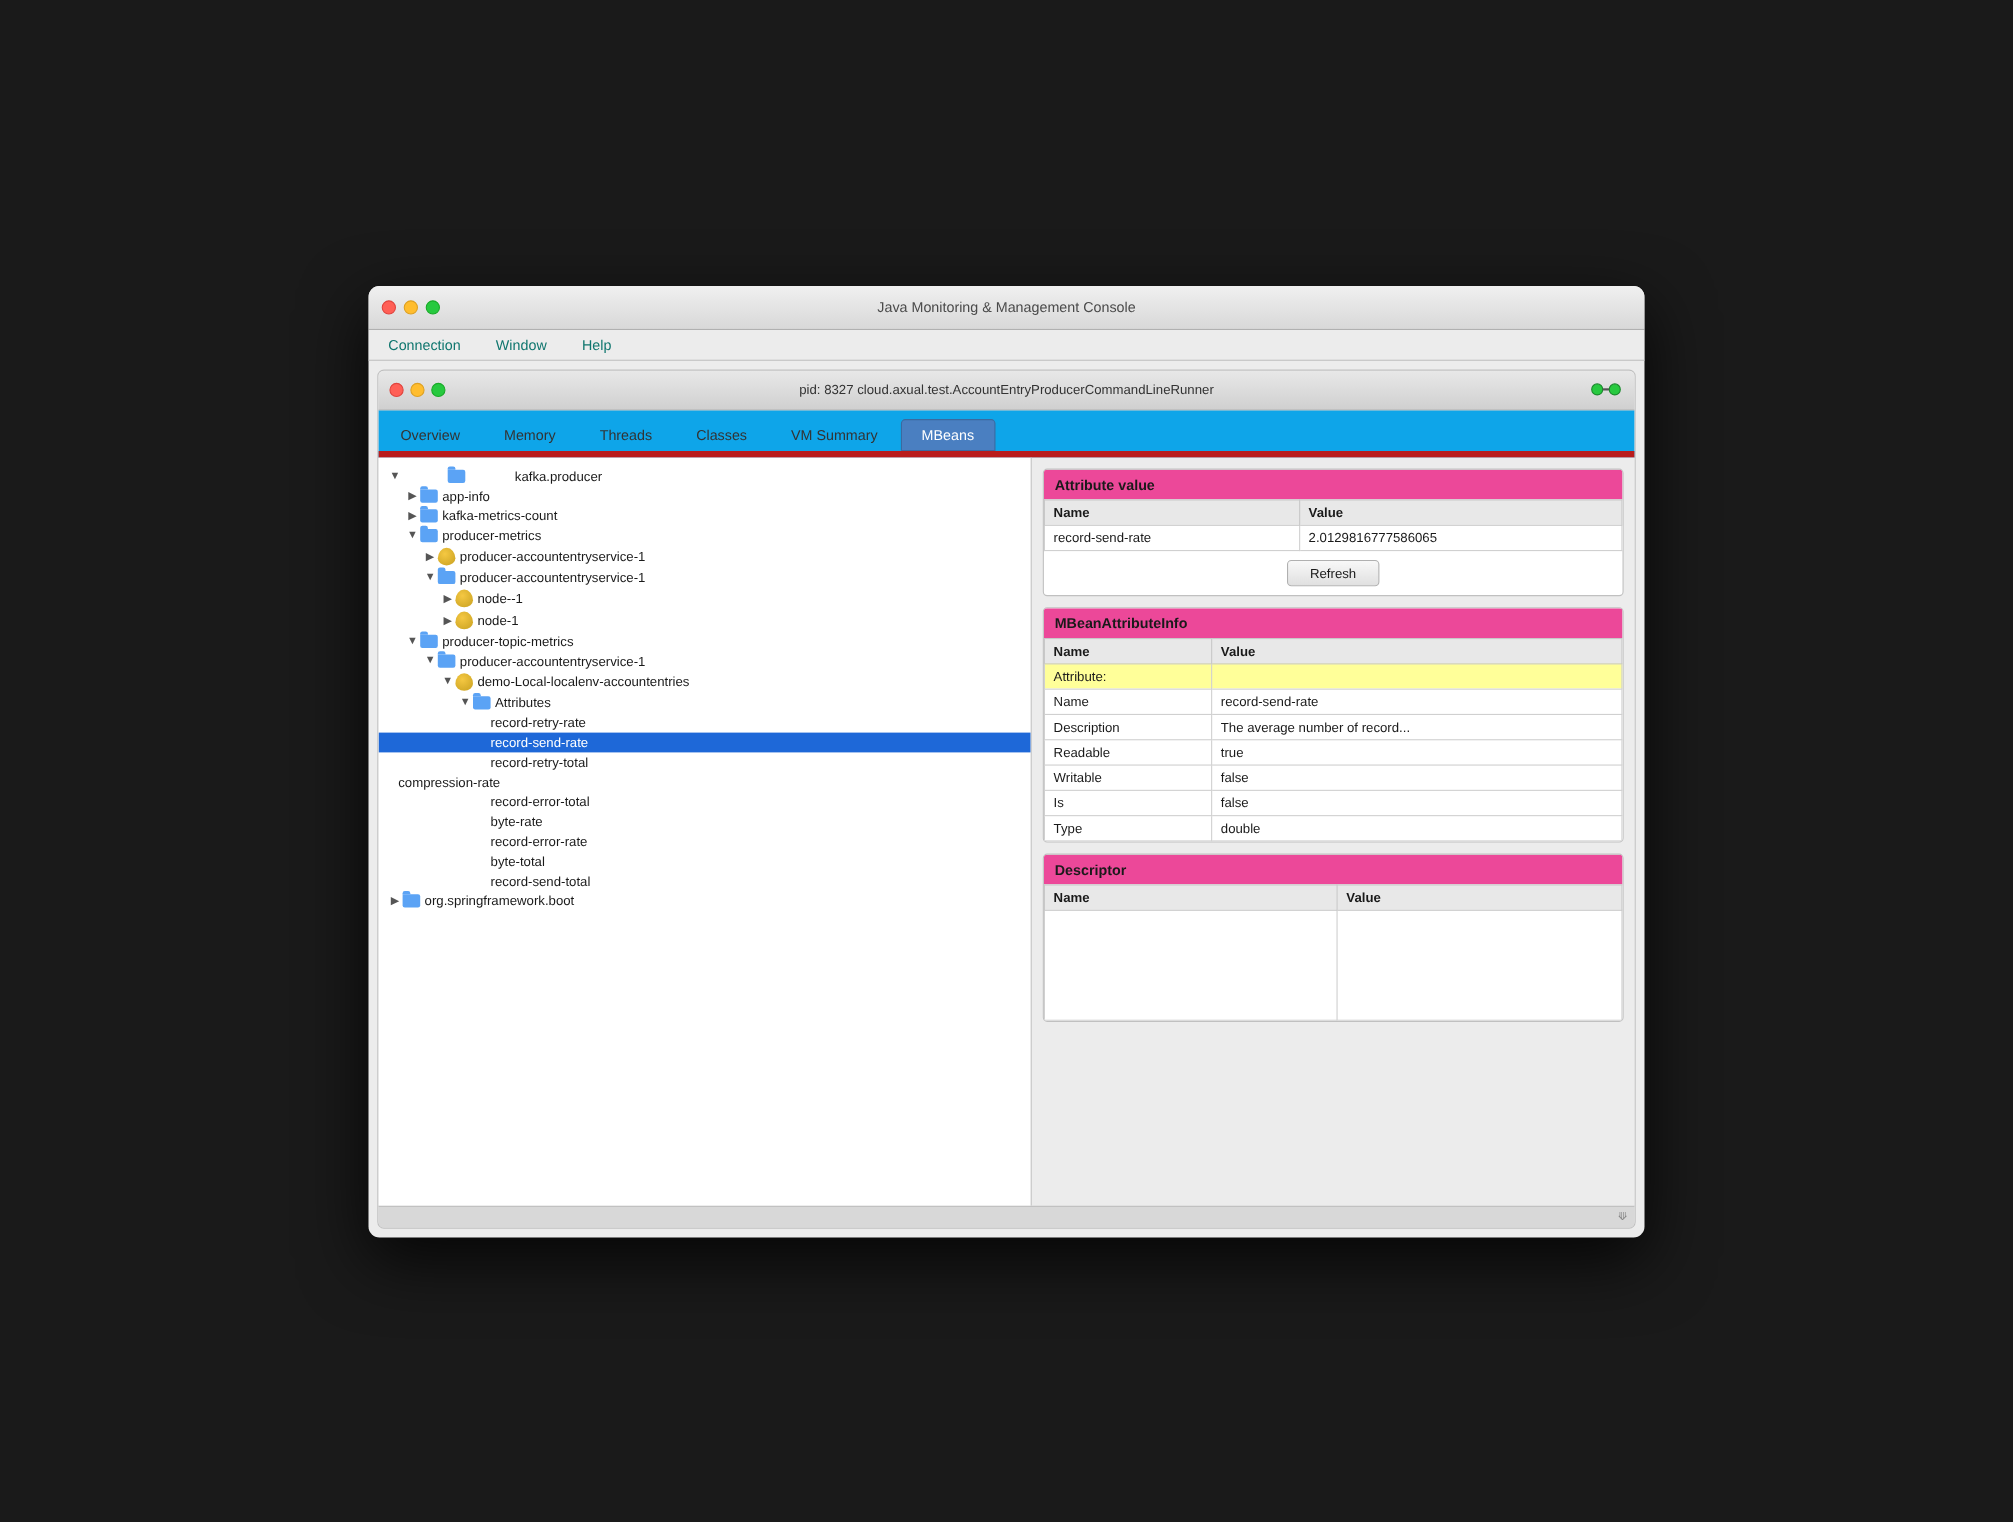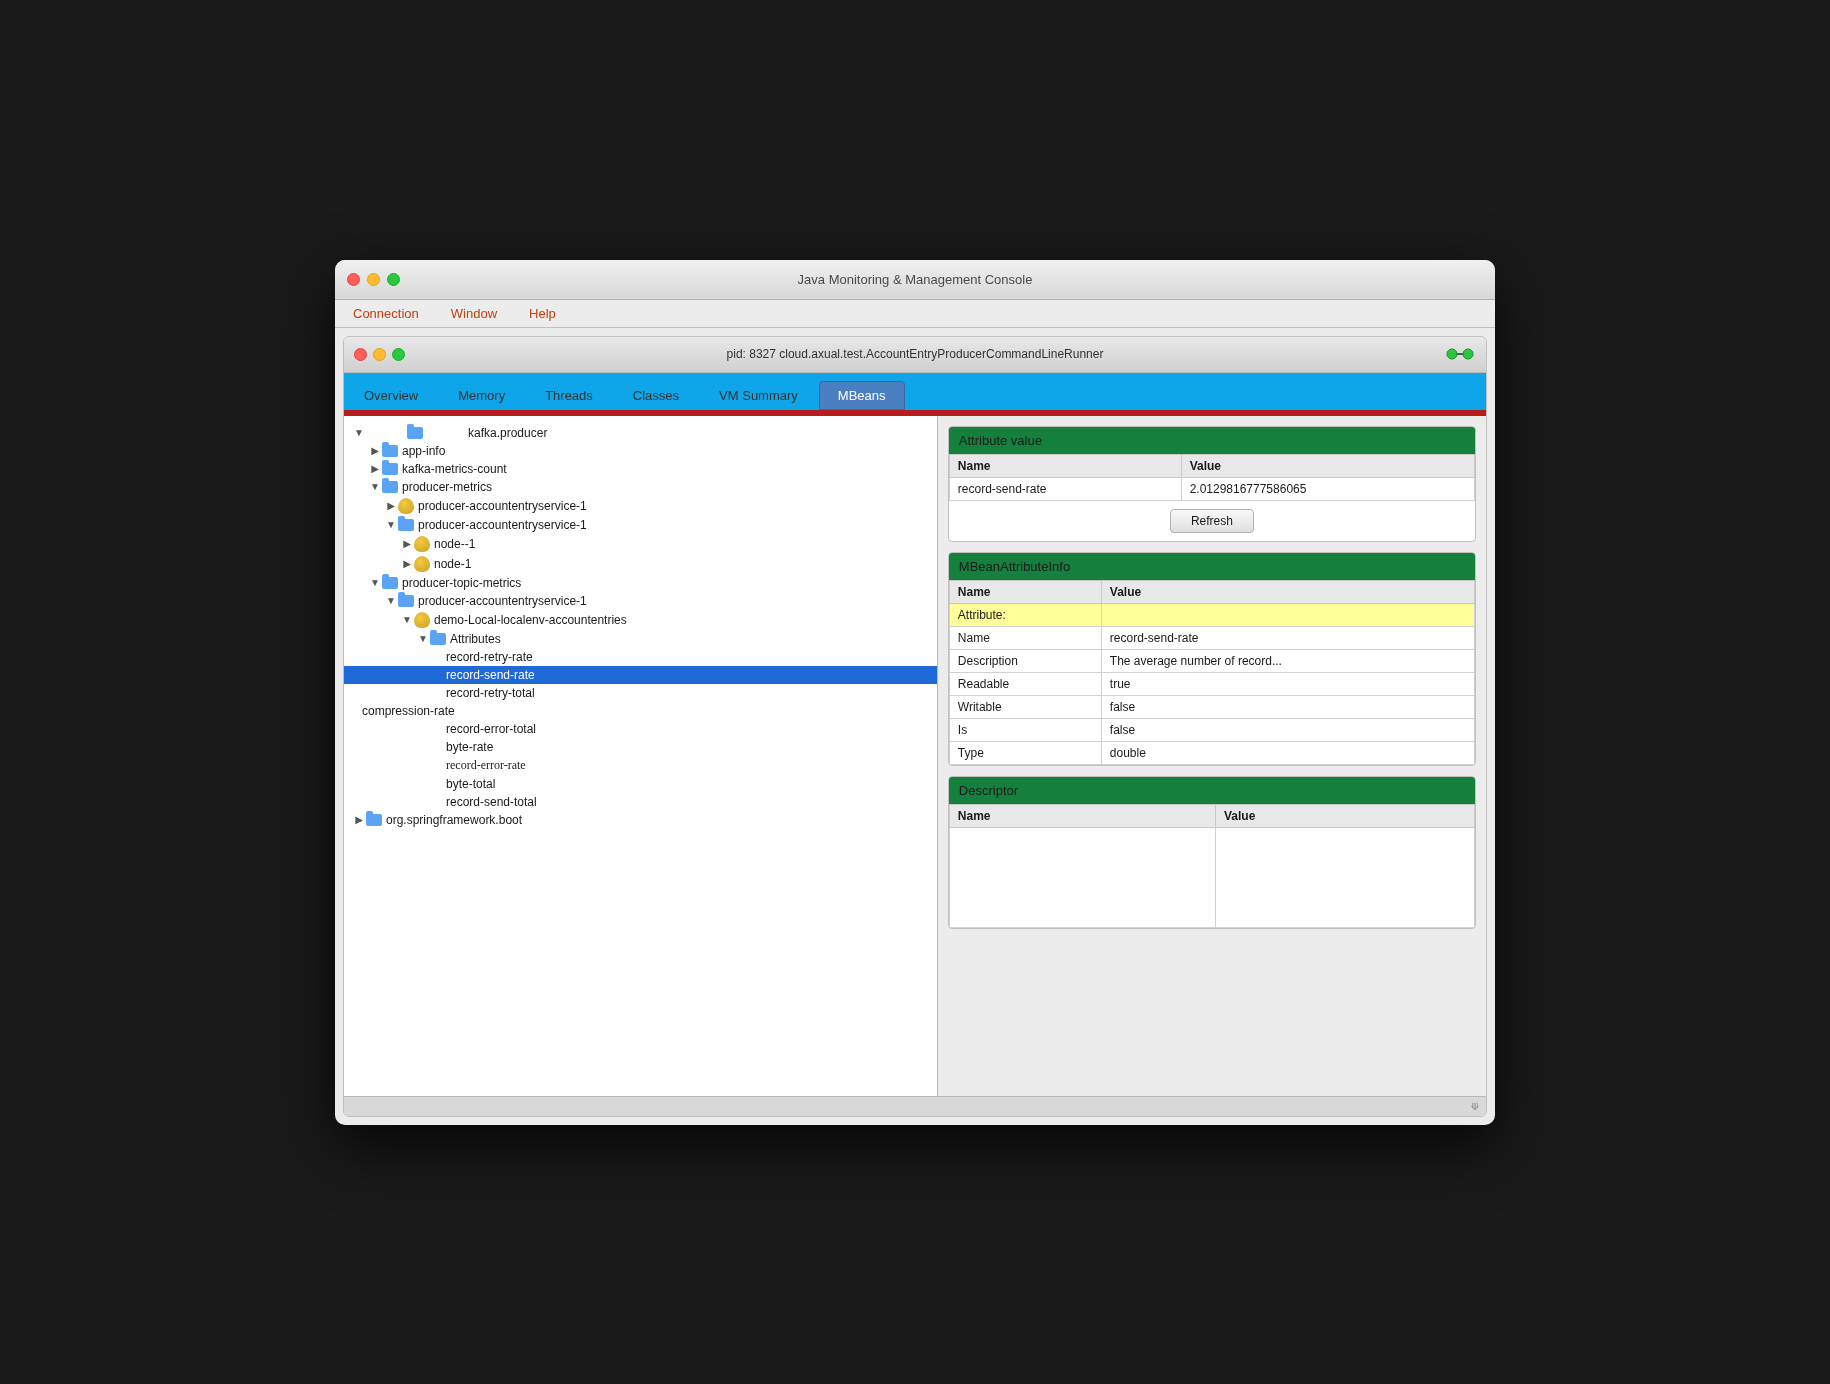--- a/index.html
+++ b/index.html
@@ -50,21 +50,21 @@
     }
     .menu-bar {
       background: #ececec;
       padding: 4px 12px;
       display: flex;
       gap: 20px;
       border-bottom: 1px solid #c0c0c0;
     }
     .menu-item {
       font-size: 13px;
-      color: #c2410c;
+      color: #0f766e;
       cursor: pointer;
       padding: 2px 6px;
     }
     .inner-window {
       background: #ececec;
       margin: 8px;
       border: 1px solid #c0c0c0;
       border-radius: 6px;
       overflow: hidden;
     }
@@ -185,24 +185,24 @@
       flex-shrink: 0;
     }
     .section-box {
       background: white;
       border: 1px solid #c0c0c0;
       border-radius: 4px;
       overflow: hidden;
     }
     .section-title {
       font-size: 13px;
-      font-weight: 400;
+      font-weight: 700;
       color: #1a1a1a;
       padding: 6px 10px;
-      background: #15803d;
+      background: #ec4899;
     }
     .attr-table {
       width: 100%;
       border-collapse: collapse;
     }
     .attr-table th {
       background: #e8e8e8;
       border: 1px solid #c8c8c8;
       padding: 4px 8px;
       font-size: 12px;
@@ -389,21 +389,21 @@
               <span>compression-rate</span>
             </div>
             <div class="tree-item" style="padding-left: 88px;">
               <span class="tree-arrow leaf"></span>
               <span>record-error-total</span>
             </div>
             <div class="tree-item" style="padding-left: 88px;">
               <span class="tree-arrow leaf"></span>
               <span>byte-rate</span>
             </div>
-            <div class="tree-item" style="padding-left: 88px; font-family: Liberation Serif, serif;">
+            <div class="tree-item" style="padding-left: 88px;">
               <span class="tree-arrow leaf"></span>
               <span>record-error-rate</span>
             </div>
             <div class="tree-item" style="padding-left: 88px;">
               <span class="tree-arrow leaf"></span>
               <span>byte-total</span>
             </div>
             <div class="tree-item" style="padding-left: 88px;">
               <span class="tree-arrow leaf"></span>
               <span>record-send-total</span>

